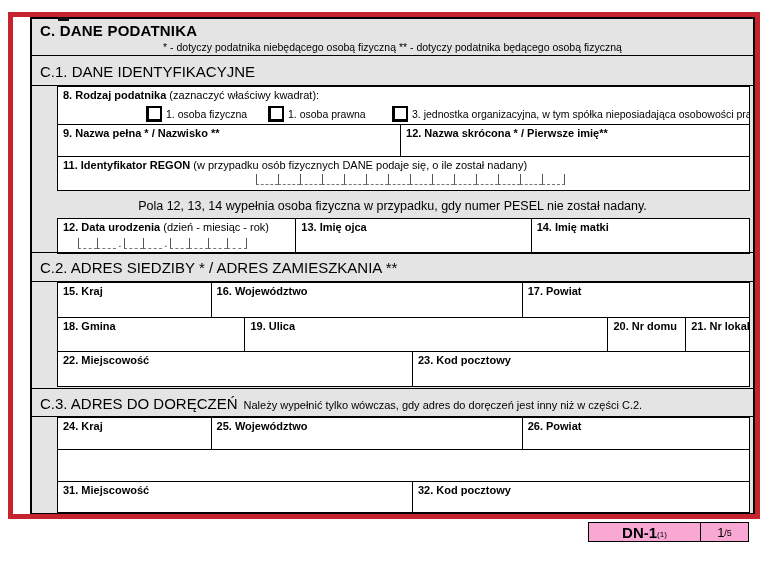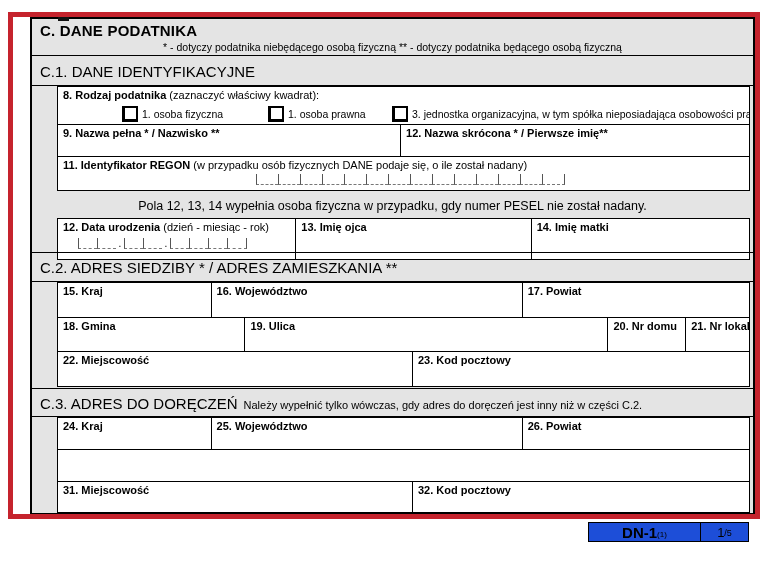--- a/index.html
+++ b/index.html
@@ -30,21 +30,21 @@
   .ftable{left:57px;width:693px;border:1px solid #000;background:#fff;z-index:1;}
   .trow{display:flex;width:100%;box-sizing:border-box;}
   .trow + .trow{border-top:1px solid #000;justify-content:flex-end;}
   .cell{position:relative;box-sizing:border-box;overflow:hidden;}
   .cell + .cell{border-left:1px solid #000;}
   .flabel{position:absolute;left:5px;top:2px;font-size:11px;font-weight:bold;white-space:nowrap;}
   .fhint{font-weight:normal;}
 
   
   .rowA1{height:37px;} .rowA2{height:32px;} .rowA3{height:34px;}
-  .rowB1{height:40px;border-radius:14px;}
+  .rowB1{height:34px;border-radius:14px;}
   .rowC1{height:34px;} .rowC2{height:34px;} .rowC3{height:35px;}
   .rowD1{height:31px;} .rowD2{height:32px;flex-direction:column;} .rowD3{height:31px;}
 
   .tableA{top:86px;}
   .noteband{top:193px;height:25px;left:32px;width:721px;display:flex;align-items:center;justify-content:center;font-size:12.5px;z-index:1;}
   .tableB{top:218px;}
   .tableC{top:282px;}
   .tableD{top:417px;}
 
   
@@ -55,21 +55,21 @@
   
   .comb{position:absolute;display:flex;align-items:flex-end;}
   .comb-cell{width:21px;height:10px;border-bottom:1px dashed #777;border-left:1px solid #555;}
   .comb-cell:last-child{border-right:1px solid #555;}
   .comb-sep{width:8px;text-align:center;font-size:10px;line-height:10px;}
   .regon-comb{left:198px;top:17px;}
   .date-comb{left:20px;top:19px;}
   .date-comb .comb-cell{width:18px;}
 
   
-  .footer-table{left:588px;top:522px;width:161px;height:20px;display:flex;background:#1d4ed8;z-index:6;}
+  .footer-table{left:588px;top:522px;width:161px;height:20px;display:flex;background:#f9a8d4;z-index:6;}
   .footer-cell{box-sizing:border-box;border:1px solid #000;display:flex;align-items:center;justify-content:center;}
   .footer-code{width:113px;}
   .footer-page{width:48px;border-left:none;}
   .code-main{font-size:15px;font-weight:bold;}
   .code-sub{font-size:8px;align-self:flex-end;margin-bottom:2px;}
   .page-main{font-size:13px;}
   .page-sub{font-size:9px;align-self:flex-end;margin-bottom:3px;}
 </style>
 </head>
 <body>
@@ -89,21 +89,21 @@
     <div class="band-title">C.1. DANE IDENTYFIKACYJNE</div>
   </div>
 
   <div class="abs ftable tableA">
     <div class="trow rowA1">
       <div class="cell" style="width:100%;">
         <div class="flabel">
           <span>8. Rodzaj podatnika</span>
           <span class="fhint">(zaznaczyć właściwy kwadrat):</span>
         </div>
-        <div class="cb-item" style="left:64px;">
+        <div class="cb-item" style="left:88px;">
           <span class="cb-box"></span>
           <span class="cb-label">1. osoba fizyczna</span>
         </div>
         <div class="cb-item" style="left:210px;">
           <span class="cb-box"></span>
           <span class="cb-label">1. osoba prawna</span>
         </div>
         <div class="cb-item" style="left:334px;">
           <span class="cb-box"></span>
           <span class="cb-label">3. jednostka organizacyjna, w tym spółka nieposiadająca osobowości prawnej</span>

